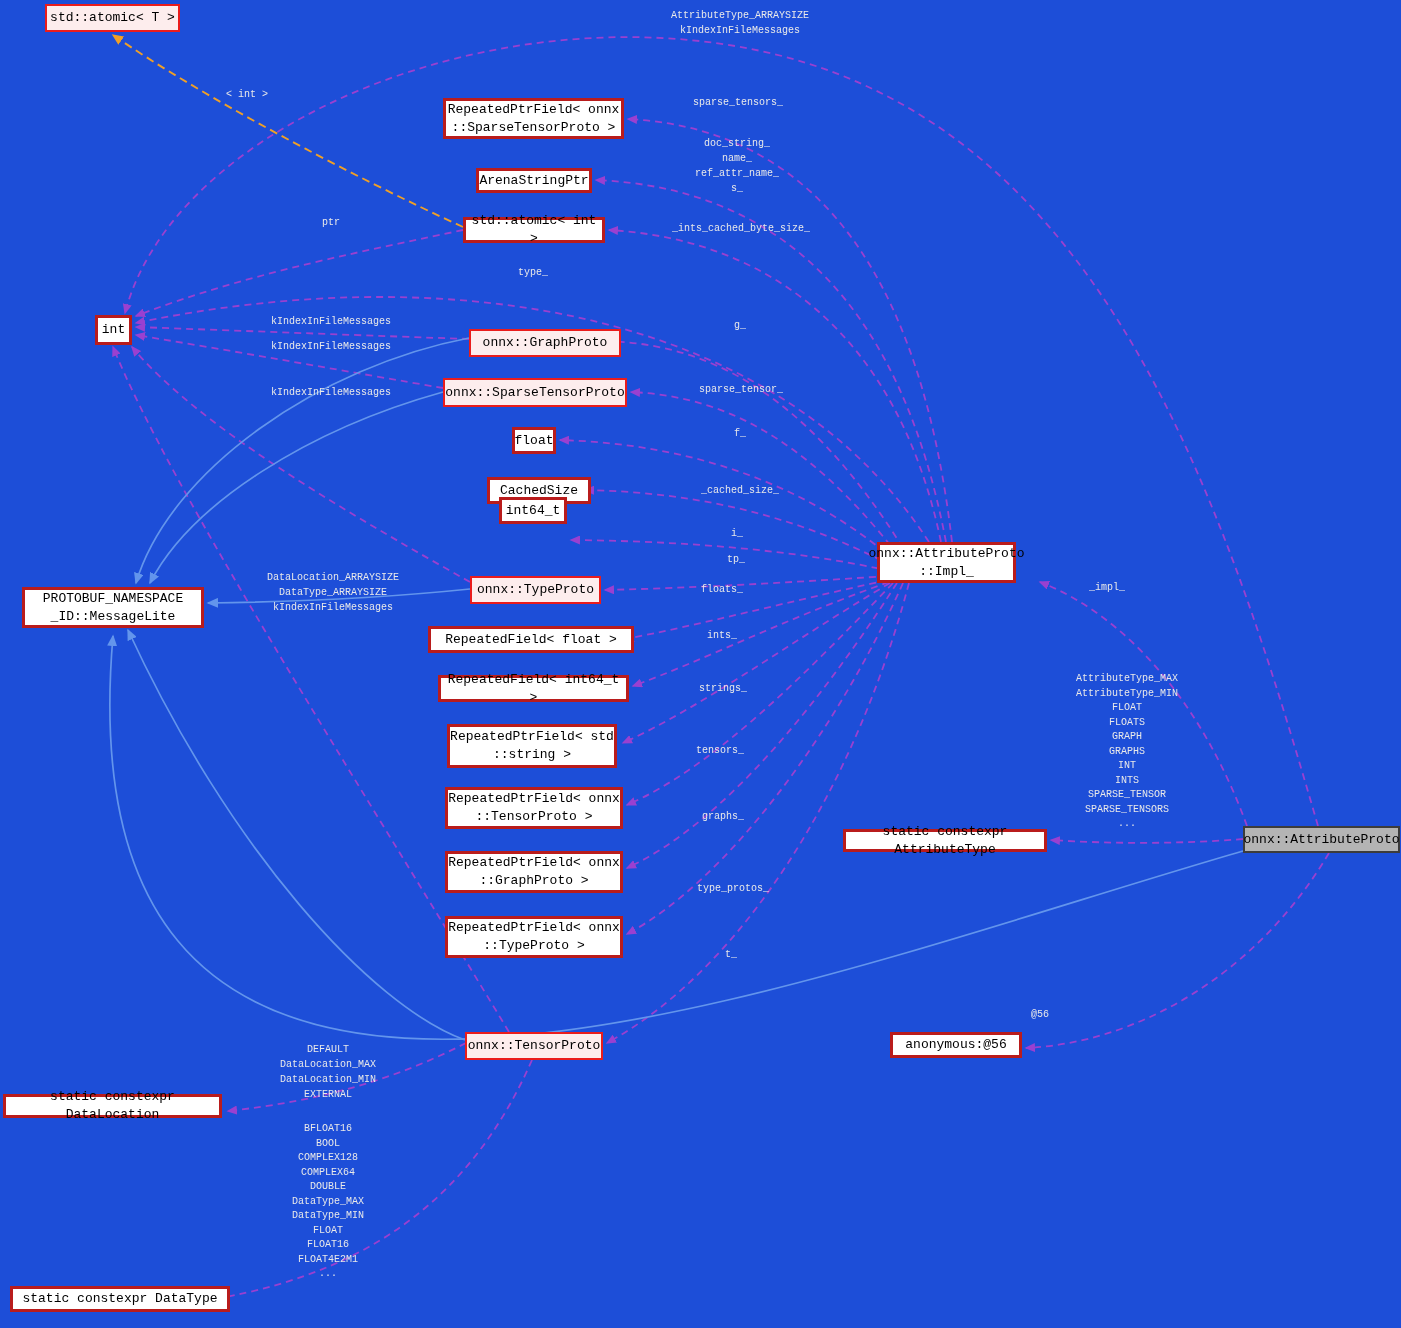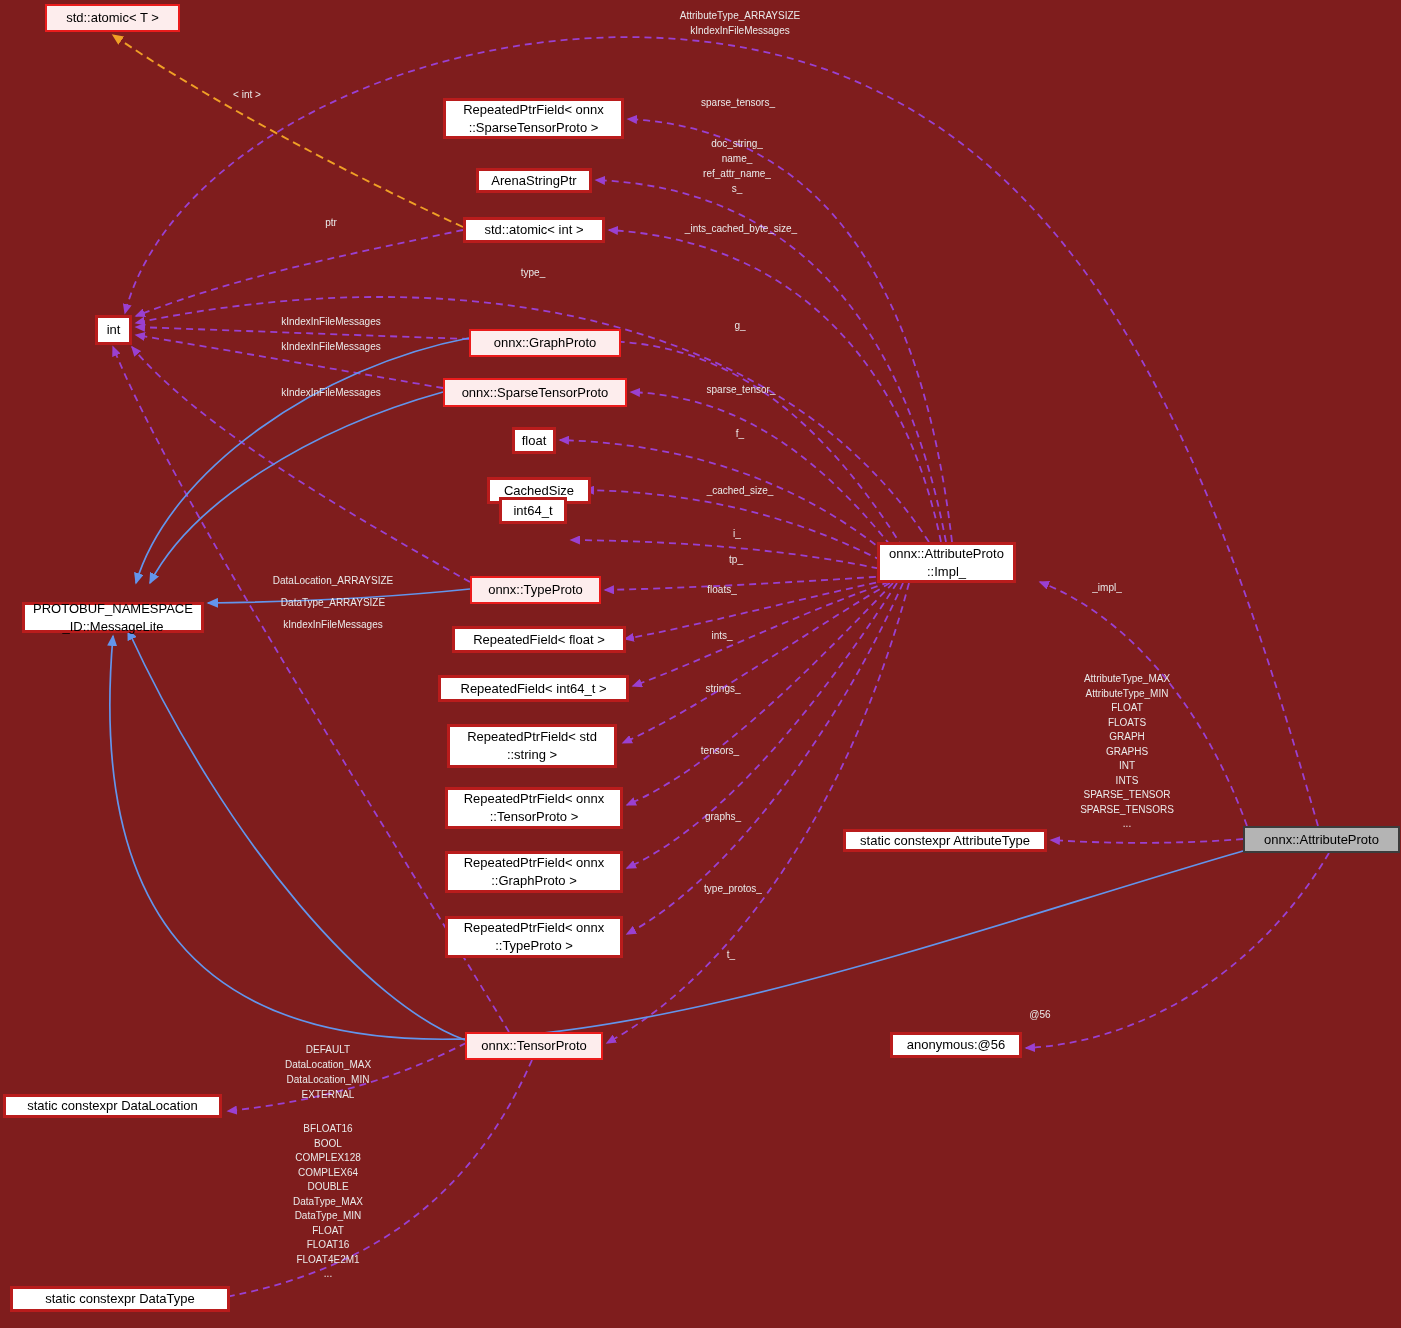--- a/index.html
+++ b/index.html
@@ -1,17 +1,17 @@
 <!DOCTYPE html>
 <html><head>
 <meta charset="utf-8">
 <style>
   html,body{margin:0;padding:0;background:#000;}
-  #canvas{position:relative;width:1401px;height:1328px;background:#7f1d1d;
-          font-family:Liberation Sans, sans-serif;overflow:hidden;}
+  #canvas{position:relative;width:1401px;height:1328px;background:#1d4ed8;
+          font-family:Liberation Mono, monospace;overflow:hidden;}
   #edges{position:absolute;left:0;top:0;z-index:1;}
   .pe{fill:none;stroke:#9a40d0;stroke-width:1.8;stroke-dasharray:7 5;}
   .be{fill:none;stroke:#6395ec;stroke-width:1.7;}
   .oe{fill:none;stroke:#f0a026;stroke-width:1.9;stroke-dasharray:8 5;}
   .node{position:absolute;display:flex;align-items:center;justify-content:center;
         text-align:center;background:#ffffff;border:3px solid #b91c1c;color:#000;
         font-size:13px;line-height:18px;white-space:pre-line;box-sizing:border-box;
         z-index:2;cursor:pointer;}
   .node.hl{background:#fdeded;border:2px solid #ea1c1c;}
   .node.cur{background:#b4b4b4;border:2px solid #3c3c3c;}
@@ -79,32 +79,32 @@
 ::SparseTensorProto &gt;</div>
   <div class="node" style="left:476px;top:168px;width:116px;height:25px">ArenaStringPtr</div>
   <div class="node" style="left:463px;top:217px;width:142px;height:26px">std::atomic&lt; int &gt;</div>
   <div class="node" style="left:95px;top:315px;width:37px;height:30px">int</div>
   <div class="node hl" style="left:469px;top:329px;width:152px;height:28px">onnx::GraphProto</div>
   <div class="node hl" style="left:443px;top:378px;width:184px;height:29px">onnx::SparseTensorProto</div>
   <div class="node" style="left:512px;top:427px;width:44px;height:27px">float</div>
   <div class="node" style="left:487px;top:477px;width:104px;height:27px">CachedSize</div>
   <div class="node" style="left:499px;top:497px;width:68px;height:27px">int64_t</div>
   <div class="node hl" style="left:470px;top:576px;width:131px;height:28px">onnx::TypeProto</div>
-  <div class="node" style="left:452px;top:626px;width:174px;height:27px">RepeatedField&lt; float &gt;</div>
+  <div class="node" style="left:428px;top:626px;width:206px;height:27px">RepeatedField&lt; float &gt;</div>
   <div class="node" style="left:438px;top:675px;width:191px;height:27px">RepeatedField&lt; int64_t &gt;</div>
   <div class="node" style="left:447px;top:724px;width:170px;height:44px">RepeatedPtrField&lt; std
 ::string &gt;</div>
   <div class="node" style="left:445px;top:787px;width:178px;height:42px">RepeatedPtrField&lt; onnx
 ::TensorProto &gt;</div>
   <div class="node" style="left:445px;top:851px;width:178px;height:42px">RepeatedPtrField&lt; onnx
 ::GraphProto &gt;</div>
   <div class="node" style="left:445px;top:916px;width:178px;height:42px">RepeatedPtrField&lt; onnx
 ::TypeProto &gt;</div>
   <div class="node hl" style="left:465px;top:1032px;width:138px;height:28px">onnx::TensorProto</div>
-  <div class="node" style="left:22px;top:602px;width:182px;height:31px">PROTOBUF_NAMESPACE
+  <div class="node" style="left:22px;top:587px;width:182px;height:41px">PROTOBUF_NAMESPACE
 _ID::MessageLite</div>
   <div class="node" style="left:3px;top:1094px;width:219px;height:24px">static constexpr DataLocation</div>
   <div class="node" style="left:10px;top:1286px;width:220px;height:26px">static constexpr DataType</div>
   <div class="node" style="left:877px;top:542px;width:139px;height:41px">onnx::AttributeProto
 ::Impl_</div>
   <div class="node" style="left:843px;top:829px;width:204px;height:23px">static constexpr AttributeType</div>
   <div class="node cur" style="left:1243px;top:826px;width:157px;height:27px">onnx::AttributeProto</div>
   <div class="node" style="left:890px;top:1032px;width:132px;height:26px">anonymous:@56</div>
 
   <div class="elabel" style="left:740px;top:8px;line-height:15px">AttributeType_ARRAYSIZE
@@ -140,21 +140,21 @@
 FLOAT
 FLOATS
 GRAPH
 GRAPHS
 INT
 INTS
 SPARSE_TENSOR
 SPARSE_TENSORS
 ...</div>
   <div class="elabel" style="left:1040px;top:1008px">@56</div>
-  <div class="elabel" style="left:333px;top:570px;line-height:22px">DataLocation_ARRAYSIZE
+  <div class="elabel" style="left:333px;top:570px;line-height:15px">DataLocation_ARRAYSIZE
 DataType_ARRAYSIZE
 kIndexInFileMessages</div>
   <div class="elabel" style="left:328px;top:1042px;line-height:15px">DEFAULT
 DataLocation_MAX
 DataLocation_MIN
 EXTERNAL</div>
   <div class="elabel" style="left:328px;top:1122px">BFLOAT16
 BOOL
 COMPLEX128
 COMPLEX64

